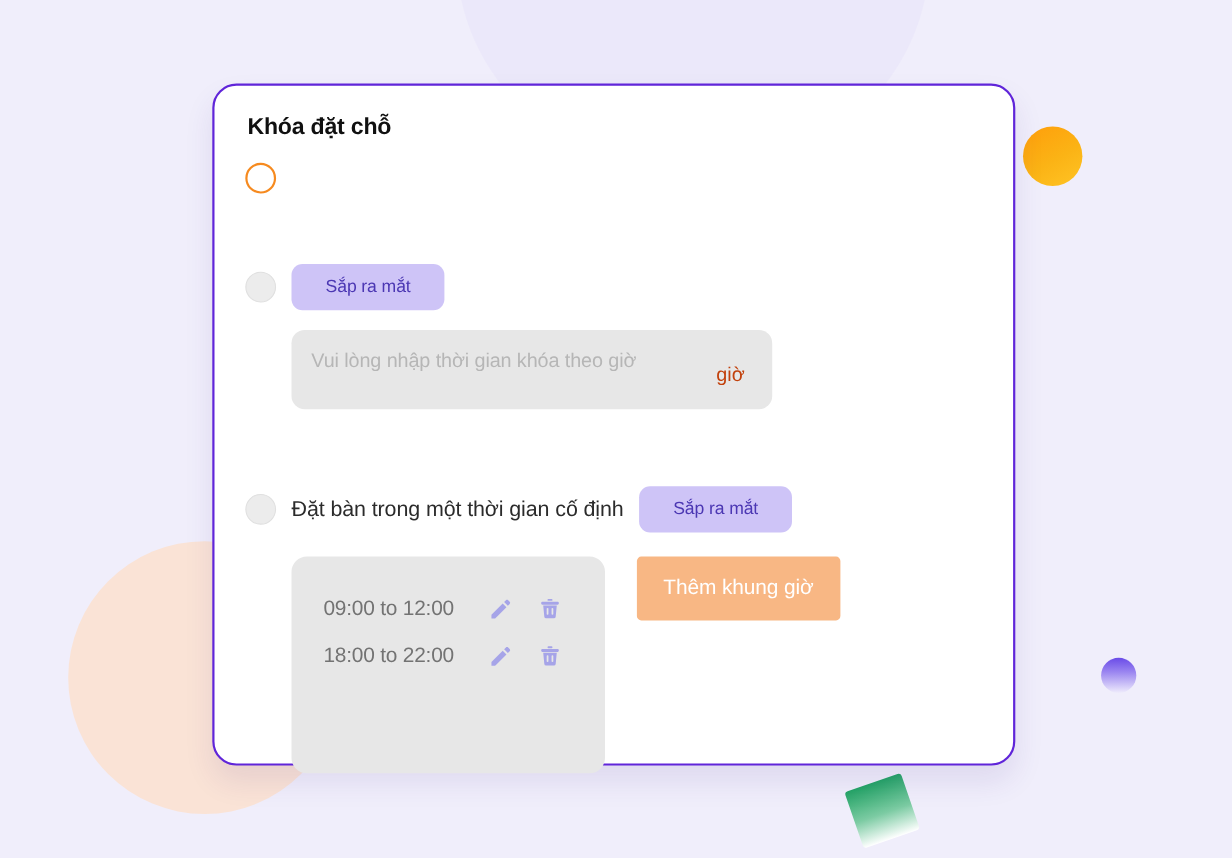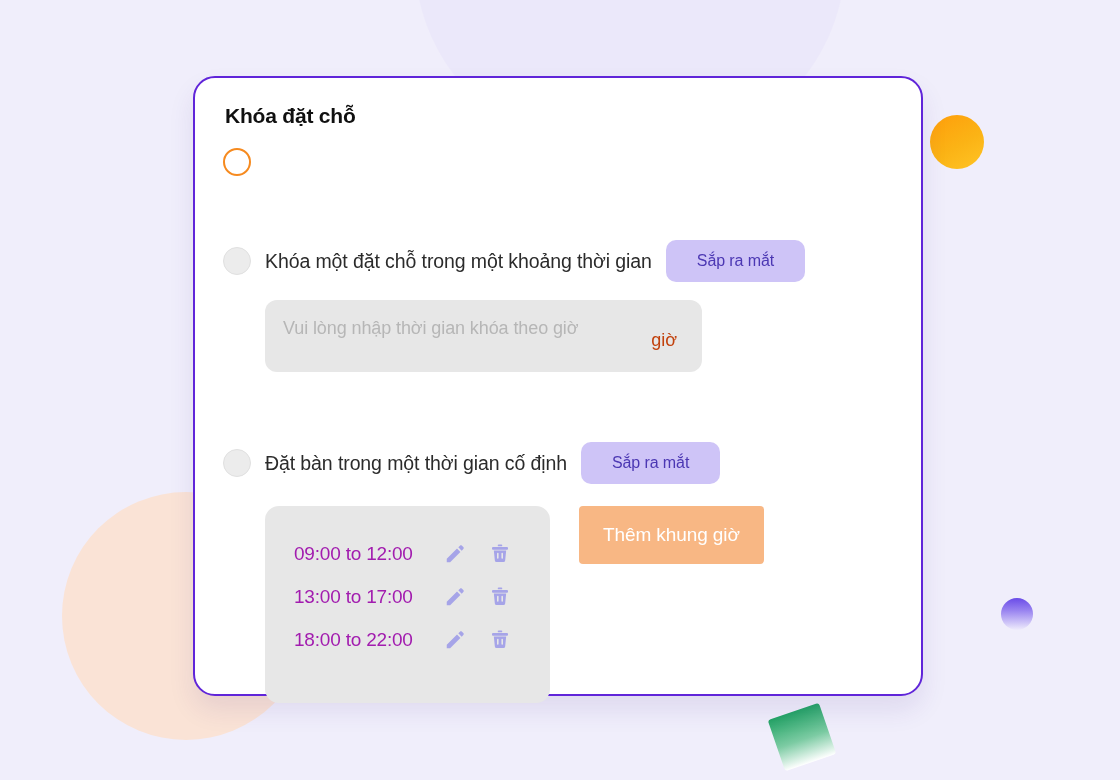--- a/index.html
+++ b/index.html
@@ -161,21 +161,21 @@
     box-sizing: border-box;
   }
   .slot-row {
     display: flex;
     align-items: center;
     padding: 0 0 0 29px;
     height: 43px;
   }
   .slot-time {
     font-size: 19px;
-    color: #a21caf;
+    color: #737373;
     letter-spacing: -.2px;
     min-width: 154px;
   }
   .icon-btn {
     display: inline-flex;
     align-items: center;
     justify-content: center;
   }
   .icon-edit { margin-left: -4px; }
   .icon-del  { margin-left: 24px; }
@@ -206,21 +206,20 @@
   <div class="card-title">Khóa đặt chỗ</div>
 
   <div class="option-row opt-1">
     <span class="radio on">
       <span class="dot"></span>
     </span>
   </div>
 
   <div class="option-row opt-2">
     <span class="radio off"></span>
-    <span class="option-label">Khóa một đặt chỗ trong một khoảng thời gian</span>
     <span class="badge">Sắp ra mắt</span>
   </div>
 
   <div class="lock-input">
     <span class="ph">Vui lòng nhập thời gian khóa theo giờ</span>
     <span class="suffix">giờ</span>
   </div>
 
   <div class="option-row opt-3">
     <span class="radio off"></span>
@@ -243,56 +242,38 @@
           <svg width="20" height="21" viewBox="0 0 24 24" aria-hidden="true">
             <rect x="9.3" y="1.2" width="5.4" height="2.1" rx="1" fill="#A6A4E8"></rect>
             <rect x="2.4" y="4.2" width="19.2" height="3.2" rx="1.2" fill="#A6A4E8"></rect>
             <path d="M4.6 8.4 h14.8 l-1.2 12.1 a2 2 0 0 1 -2 1.8 h-8.4 a2 2 0 0 1 -2 -1.8 Z" fill="#A6A4E8"></path>
             <rect x="8.4" y="11" width="1.9" height="7.4" rx=".9" fill="#E7E7E7"></rect>
             <rect x="13.7" y="11" width="1.9" height="7.4" rx=".9" fill="#E7E7E7"></rect>
           </svg>
         </span>
       </div>
 
+
       <div class="slot-row">
-        <span class="slot-time">13:00 to 17:00</span>
+        <span class="slot-time">18:00 to 22:00</span>
         <span class="icon-btn icon-edit">
           <svg width="22" height="22" viewBox="0 0 24 24" aria-hidden="true">
             <path d="M3 17.3 L14.2 6.1 L17.9 9.8 L6.7 21 L3 21 Z" fill="#A6A4E8"></path>
             <path d="M15.6 4.7 L17.4 2.9 C18 2.3 19 2.3 19.6 2.9 L21.1 4.4 C21.7 5 21.7 6 21.1 6.6 L19.3 8.4 Z" fill="#A6A4E8"></path>
           </svg>
         </span>
         <span class="icon-btn icon-del">
           <svg width="20" height="21" viewBox="0 0 24 24" aria-hidden="true">
             <rect x="9.3" y="1.2" width="5.4" height="2.1" rx="1" fill="#A6A4E8"></rect>
             <rect x="2.4" y="4.2" width="19.2" height="3.2" rx="1.2" fill="#A6A4E8"></rect>
             <path d="M4.6 8.4 h14.8 l-1.2 12.1 a2 2 0 0 1 -2 1.8 h-8.4 a2 2 0 0 1 -2 -1.8 Z" fill="#A6A4E8"></path>
             <rect x="8.4" y="11" width="1.9" height="7.4" rx=".9" fill="#E7E7E7"></rect>
             <rect x="13.7" y="11" width="1.9" height="7.4" rx=".9" fill="#E7E7E7"></rect>
           </svg>
         </span>
       </div>
 
-      <div class="slot-row">
-        <span class="slot-time">18:00 to 22:00</span>
-        <span class="icon-btn icon-edit">
-          <svg width="22" height="22" viewBox="0 0 24 24" aria-hidden="true">
-            <path d="M3 17.3 L14.2 6.1 L17.9 9.8 L6.7 21 L3 21 Z" fill="#A6A4E8"></path>
-            <path d="M15.6 4.7 L17.4 2.9 C18 2.3 19 2.3 19.6 2.9 L21.1 4.4 C21.7 5 21.7 6 21.1 6.6 L19.3 8.4 Z" fill="#A6A4E8"></path>
-          </svg>
-        </span>
-        <span class="icon-btn icon-del">
-          <svg width="20" height="21" viewBox="0 0 24 24" aria-hidden="true">
-            <rect x="9.3" y="1.2" width="5.4" height="2.1" rx="1" fill="#A6A4E8"></rect>
-            <rect x="2.4" y="4.2" width="19.2" height="3.2" rx="1.2" fill="#A6A4E8"></rect>
-            <path d="M4.6 8.4 h14.8 l-1.2 12.1 a2 2 0 0 1 -2 1.8 h-8.4 a2 2 0 0 1 -2 -1.8 Z" fill="#A6A4E8"></path>
-            <rect x="8.4" y="11" width="1.9" height="7.4" rx=".9" fill="#E7E7E7"></rect>
-            <rect x="13.7" y="11" width="1.9" height="7.4" rx=".9" fill="#E7E7E7"></rect>
-          </svg>
-        </span>
-      </div>
-
     </div>
 
     <button class="add-btn">Thêm khung giờ</button>
   </div>
 
 </div>
 
 </body></html>

